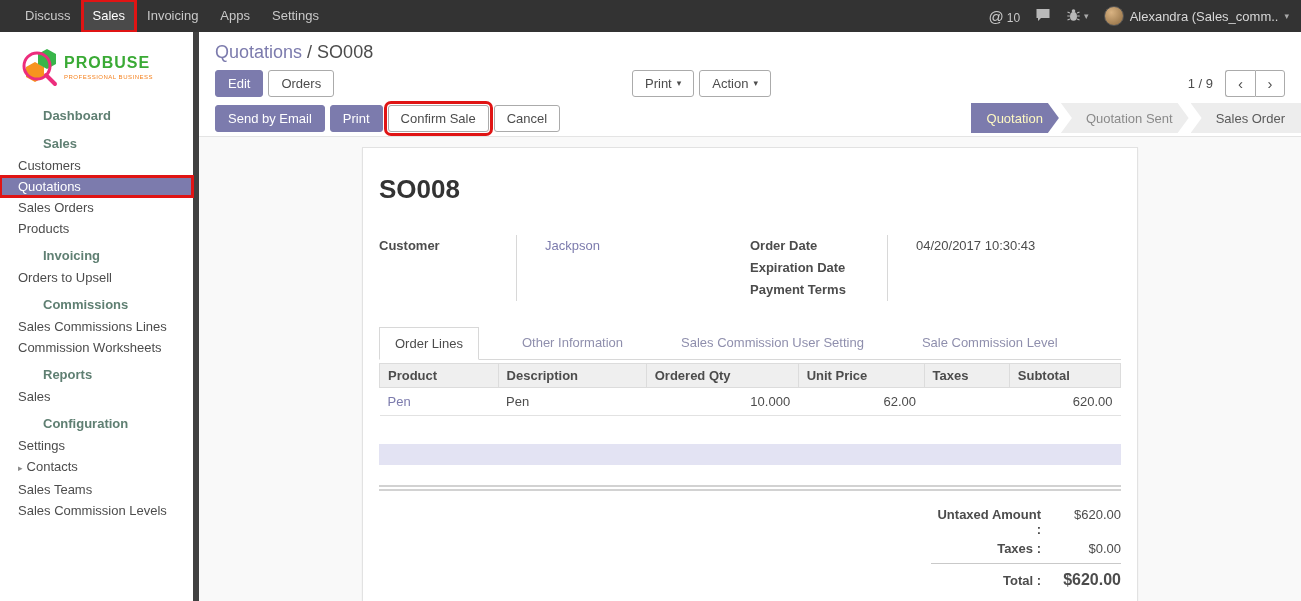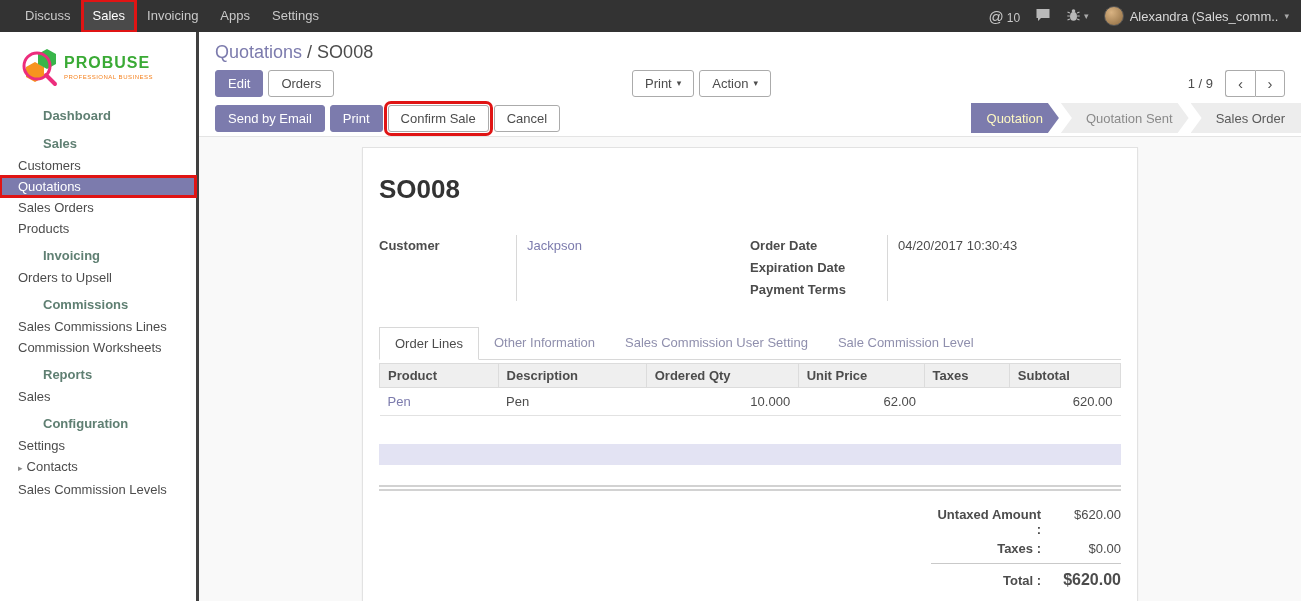--- a/index.html
+++ b/index.html
@@ -23,21 +23,21 @@
   .tiny-caret { font-size:9px; color:#aaa; }
   .user-menu { display:flex; align-items:center; gap:6px; cursor:pointer; }
   .avatar { width:20px; height:20px; border-radius:50%;
             background:radial-gradient(circle at 35% 30%, #d9b382, #8c6a40); border:1px solid #555; }
   .username { color:#d8d8d8; white-space:nowrap; }
 
   
   .layout { display:flex; height:569px; }
 
   
-  .sidebar { width:199px; min-width:199px; background:#fff; border-right:3px solid #404040; }
+  .sidebar { width:199px; min-width:199px; background:#fff; border-right:6px solid #404040; }
   .logo-wrap { padding:12px 8px 8px 14px; display:flex; align-items:center; gap:4px; height:66px; }
   .logo-text { display:flex; flex-direction:column; line-height:1.1; }
   .logo-title { color:#3aaa35; font-weight:bold; font-size:16px; letter-spacing:1px; }
   .logo-subtitle { color:#f5821f; font-size:6px; letter-spacing:0.5px; margin-top:2px; }
   .side-nav { padding-top:6px; }
   .side-header { padding:3px 14px; margin-top:5px; font-weight:bold; color:#5f7f72; line-height:17px; cursor:pointer;margin-left:29px; }
   .side-header.first { margin-top:0; }
   .side-item { padding:2px 14px 2px 18px; line-height:17px; color:#4c4c4c; cursor:pointer; }
   .side-item.selected { background:#7c7bad; color:#fff; outline:3px solid #e01414; outline-offset:-2px; }
   .expand-icon { font-size:9px; color:#8a8a8a; margin-right:4px; }
@@ -78,26 +78,26 @@
 
   
   .sheet-wrap { flex:1; overflow:hidden; }
   .sheet { width:776px; margin:10px auto 0; background:#fff; border:1px solid #e2e2e2;
            box-shadow:0 1px 2px rgba(0,0,0,0.05); padding:16px 16px 26px; }
   .sheet-title { font-size:26px; font-weight:bold; color:#333; margin:10px 0 30px; }
 
   .fields { display:flex; }
   .field-group { display:flex; width:50%; }
   .fg-labels { width:137px; }
-  .fg-values { border-left:1px solid #d8d8d8; padding-left:10px; flex:1; }
+  .fg-values { border-left:1px solid #d8d8d8; padding-left:28px; flex:1; }
   .f-row { height:22px; line-height:22px; white-space:nowrap; }
   .f-label { font-weight:bold; color:#4c4c4c; }
   .link { color:#7c7bad; cursor:pointer; }
 
-  .tabs { display:flex; margin-top:26px; border-bottom:1px solid #d8d8d8; }
+  .tabs { display:flex; margin-top:26px; border-bottom:1px solid #d8d8d8;gap:28px; }
   .tab { padding:8px 15px; color:#8f8fad; cursor:pointer; white-space:nowrap; }
   .tab.active { background:#fff; border:1px solid #d8d8d8; border-bottom-color:#fff; margin-bottom:-1px; color:#4c4c4c; }
 
   .olines-table { width:100%; border-collapse:collapse; margin-top:3px; }
   .olines-table th { background:#efefef; border:1px solid #dcdcdc; font-weight:bold; text-align:left;
                      padding:4px 8px; color:#4c4c4c; }
   .olines-table td { padding:6px 8px; border-bottom:1px solid #e2e2e2; }
   .num { text-align:right; }
 
   .add-strip { height:21px; background:#e3e3f3; margin-top:28px; }
@@ -180,20 +180,21 @@
       <div class="side-header">Commissions</div>
       <div class="side-item">Sales Commissions Lines</div>
       <div class="side-item">Commission Worksheets</div>
       <div class="side-header">Reports</div>
       <div class="side-item">Sales</div>
       <div class="side-header">Configuration</div>
       <div class="side-item">Settings</div>
       <div class="side-item">
         <span class="expand-icon">▸</span><span>Contacts</span>
       </div>
+      <div class="side-item">Sales Teams</div>
       <div class="side-item">Sales Commission Levels</div>
     </nav>
   </aside>
 
   <main class="content">
     <div class="control-panel">
       <div class="breadcrumb">
         <span class="parent">Quotations</span>
         <span class="sep">/</span>
         <span class="current">SO008</span>

